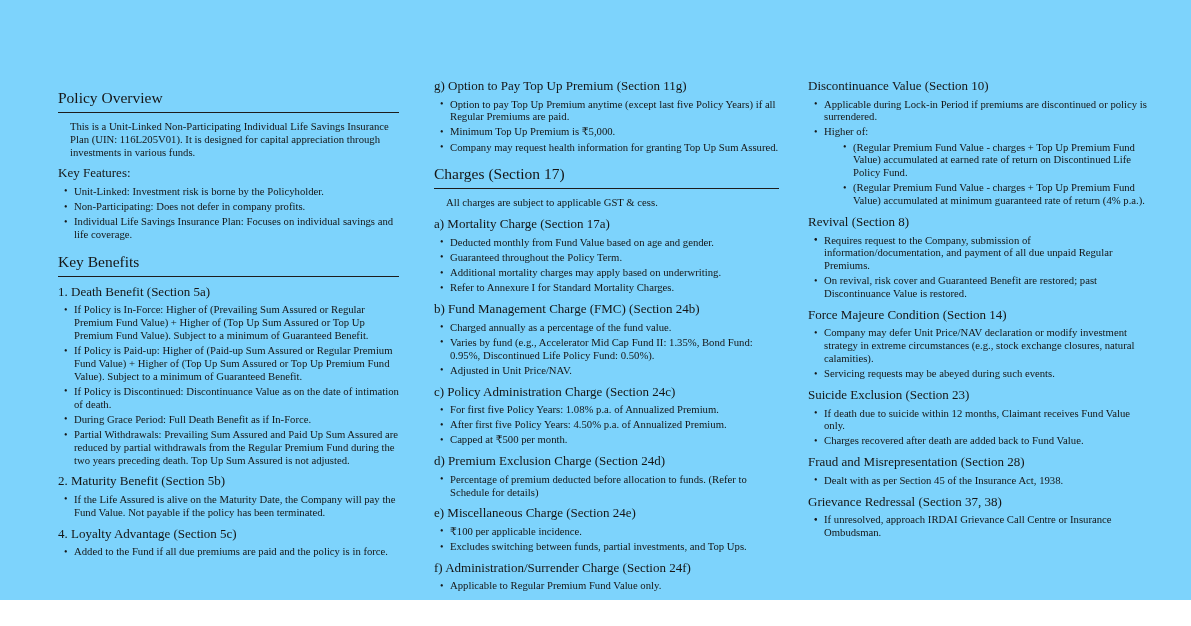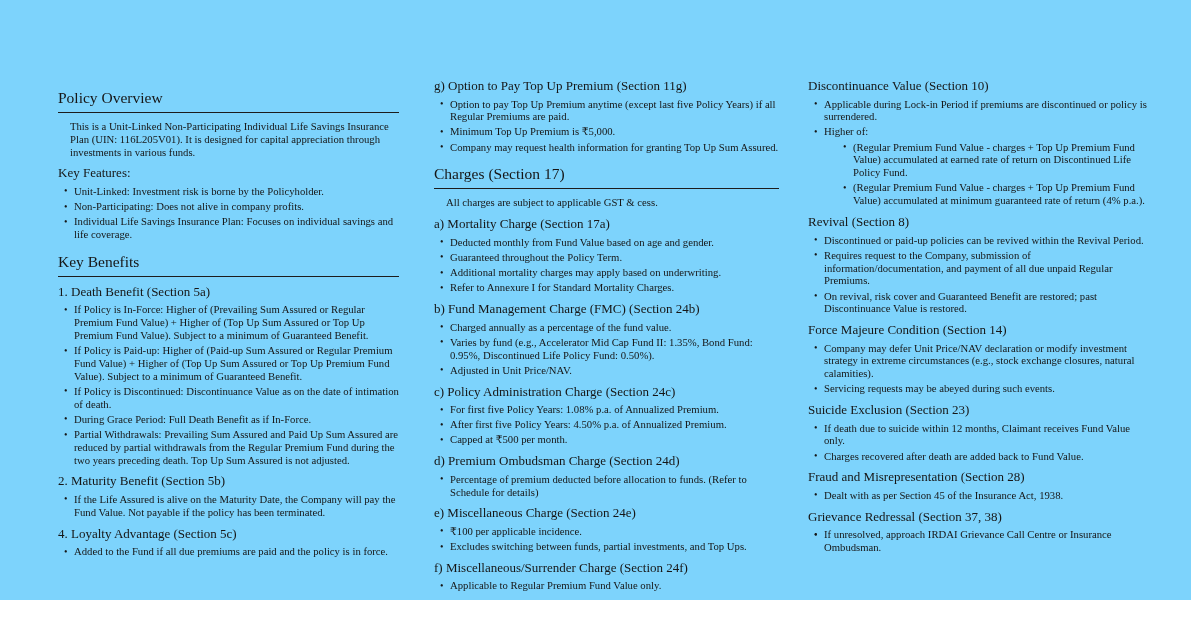--- a/index.html
+++ b/index.html
@@ -73,21 +73,21 @@
 </head>
 <body>
 
 <div class="page">
   <div class="col col-0">
       <div class="h1">Policy Overview</div>
       <div class="para">This is a Unit-Linked Non-Participating Individual Life Savings Insurance Plan (UIN: 116L205V01). It is designed for capital appreciation through investments in various funds.</div>
       <div class="sub">Key Features:</div>
       <ul class="blist">
         <li><span class="marker">•</span><span>Unit-Linked: Investment risk is borne by the Policyholder.</span></li>
-        <li><span class="marker">•</span><span>Non-Participating: Does not alive in company profits.</span></li>
+        <li><span class="marker">•</span><span>Non-Participating: Does not defer in company profits.</span></li>
         <li><span class="marker">•</span><span>Individual Life Savings Insurance Plan: Focuses on individual savings and life coverage.</span></li>
       </ul>
       <div class="h1">Key Benefits</div>
       <div class="sub">1. Death Benefit (Section 5a)</div>
       <ul class="blist">
         <li><span class="marker">•</span><span>If Policy is In-Force: Higher of (Prevailing Sum Assured or Regular Premium Fund Value) + Higher of (Top Up Sum Assured or Top Up Premium Fund Value). Subject to a minimum of Guaranteed Benefit.</span></li>
         <li><span class="marker">•</span><span>If Policy is Paid-up: Higher of (Paid-up Sum Assured or Regular Premium Fund Value) + Higher of (Top Up Sum Assured or Top Up Premium Fund Value). Subject to a minimum of Guaranteed Benefit.</span></li>
         <li><span class="marker">•</span><span>If Policy is Discontinued: Discontinuance Value as on the date of intimation of death.</span></li>
         <li><span class="marker">•</span><span>During Grace Period: Full Death Benefit as if In-Force.</span></li>
         <li><span class="marker">•</span><span>Partial Withdrawals: Prevailing Sum Assured and Paid Up Sum Assured are reduced by partial withdrawals from the Regular Premium Fund during the two years preceding death. Top Up Sum Assured is not adjusted.</span></li>
@@ -122,46 +122,46 @@
         <li><span class="marker">•</span><span>Charged annually as a percentage of the fund value.</span></li>
         <li><span class="marker">•</span><span>Varies by fund (e.g., Accelerator Mid Cap Fund II: 1.35%, Bond Fund: 0.95%, Discontinued Life Policy Fund: 0.50%).</span></li>
         <li><span class="marker">•</span><span>Adjusted in Unit Price/NAV.</span></li>
       </ul>
       <div class="sub">c) Policy Administration Charge (Section 24c)</div>
       <ul class="blist">
         <li><span class="marker">•</span><span>For first five Policy Years: 1.08% p.a. of Annualized Premium.</span></li>
         <li><span class="marker">•</span><span>After first five Policy Years: 4.50% p.a. of Annualized Premium.</span></li>
         <li><span class="marker">•</span><span>Capped at ₹500 per month.</span></li>
       </ul>
-      <div class="sub">d) Premium Ombudsman Charge (Section 24d)</div>
+      <div class="sub">d) Premium Exclusion Charge (Section 24d)</div>
       <ul class="blist">
         <li><span class="marker">•</span><span>Percentage of premium deducted before allocation to funds. (Refer to Schedule for details)</span></li>
       </ul>
       <div class="sub">e) Miscellaneous Charge (Section 24e)</div>
       <ul class="blist">
         <li><span class="marker">•</span><span>₹100 per applicable incidence.</span></li>
         <li><span class="marker">•</span><span>Excludes switching between funds, partial investments, and Top Ups.</span></li>
       </ul>
-      <div class="sub">f) Miscellaneous/Surrender Charge (Section 24f)</div>
+      <div class="sub">f) Administration/Surrender Charge (Section 24f)</div>
       <ul class="blist">
         <li><span class="marker">•</span><span>Applicable to Regular Premium Fund Value only.</span></li>
       </ul>
     </div>
   <div class="col col-2">
       <div class="sub">Discontinuance Value (Section 10)</div>
       <ul class="blist">
         <li><span class="marker">•</span><span>Applicable during Lock-in Period if premiums are discontinued or policy is surrendered.</span></li>
         <li><span class="marker">•</span><span>Higher of:</span><ul class="blist nested">
             <li><span class="marker">•</span><span>(Regular Premium Fund Value - charges + Top Up Premium Fund Value) accumulated at earned rate of return on Discontinued Life Policy Fund.</span></li>
             <li><span class="marker">•</span><span>(Regular Premium Fund Value - charges + Top Up Premium Fund Value) accumulated at minimum guaranteed rate of return (4% p.a.).</span></li>
           </ul></li>
       </ul>
       <div class="sub">Revival (Section 8)</div>
       <ul class="blist">
-        <li><span class="marker">•</span><span>Discontinued or paid-up policies can be revived within the Revival Period.</span></li>
+        <li><span class="marker">•</span></li>
         <li><span class="marker">•</span><span>Requires request to the Company, submission of information/documentation, and payment of all due unpaid Regular Premiums.</span></li>
         <li><span class="marker">•</span><span>On revival, risk cover and Guaranteed Benefit are restored; past Discontinuance Value is restored.</span></li>
       </ul>
       <div class="sub">Force Majeure Condition (Section 14)</div>
       <ul class="blist">
         <li><span class="marker">•</span><span>Company may defer Unit Price/NAV declaration or modify investment strategy in extreme circumstances (e.g., stock exchange closures, natural calamities).</span></li>
         <li><span class="marker">•</span><span>Servicing requests may be abeyed during such events.</span></li>
       </ul>
       <div class="sub">Suicide Exclusion (Section 23)</div>
       <ul class="blist">

